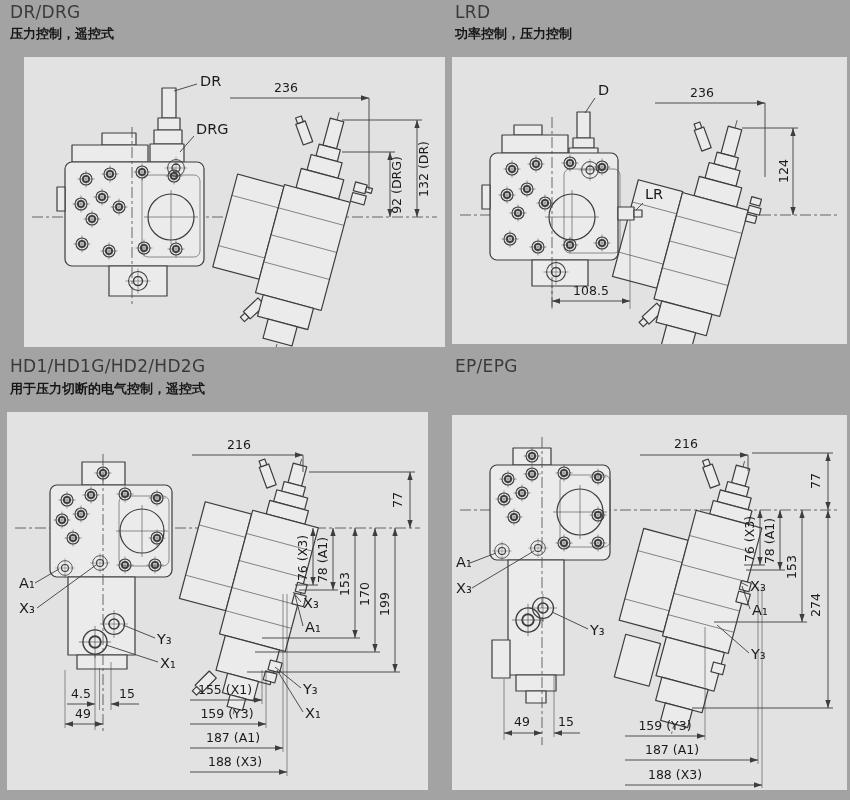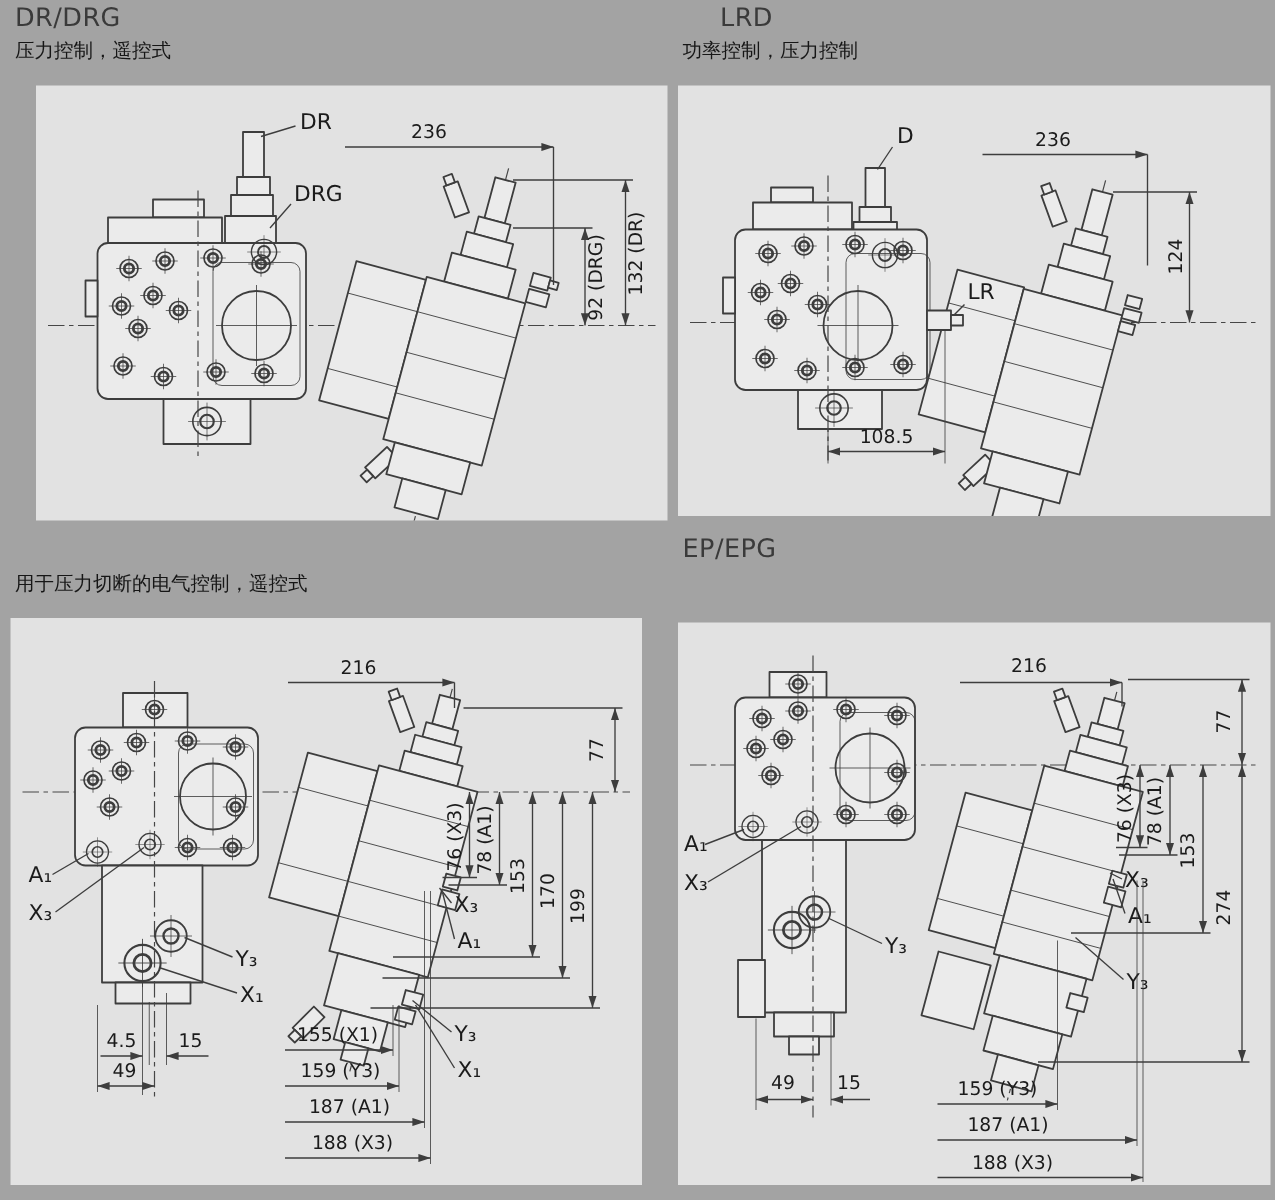--- a/index.html
+++ b/index.html
@@ -1,41 +1,42 @@
 <!DOCTYPE html>
 <html><head>
 <meta charset="utf-8">
 <style>
   html,body{margin:0;padding:0;background:#fff;}
   #page{position:relative;width:850px;height:800px;background:#a3a3a3;overflow:hidden;
         font-family:"DejaVu Sans","Liberation Sans",sans-serif;}
   .sec-title{position:absolute;font-size:17px;color:#3a3a3a;letter-spacing:.3px;}
-  .sec-sub{position:absolute;font-size:13px;font-weight:normal;color:#161616;}
+  .sec-sub{position:absolute;font-size:13px;font-weight:bold;color:#161616;}
   .panel{position:absolute;background:#e2e2e2;}
   svg{display:block;}
   .ln{stroke:#3d3d3d;stroke-width:1.2;fill:none;stroke-linejoin:round;}
   .fw{fill:#ebebeb;}
   .hl{stroke:#3d3d3d;stroke-width:.55;fill:none;}
   .dim{stroke:#3d3d3d;stroke-width:.9;fill:none;}
   .cl{stroke:#464646;stroke-width:.8;fill:none;stroke-dasharray:11 3 3 3;}
   text{font-family:"DejaVu Sans","Liberation Sans",sans-serif;fill:#1b1b1b;}
   .d{font-size:12.5px;}
   .p{font-size:14.5px;}
 </style>
 </head>
 <body>
 
 <div id="page">
 
   <div class="sec-title" style="left:10px;top:2px">DR/DRG</div>
   <div class="sec-sub" style="left:10px;top:25px">压力控制，遥控式</div>
 
-  <div class="sec-title" style="left:480px;top:2px">LRD</div>
+  <div class="sec-title" style="left:455px;top:2px">LRD</div>
   <div class="sec-sub" style="left:455px;top:25px">功率控制，压力控制</div>
 
+  <div class="sec-title" style="left:10px;top:356px">HD1/HD1G/HD2/HD2G</div>
   <div class="sec-sub" style="left:10px;top:380px">用于压力切断的电气控制，遥控式</div>
 
   <div class="sec-title" style="left:455px;top:356px">EP/EPG</div>
 
   <div class="panel" style="left:24px;top:57px;width:421px;height:290px">
   <svg width="421" height="290" viewBox="0 0 421 290">
     <defs>
       <marker id="ae" markerWidth="9" markerHeight="6" refX="9" refY="3" orient="auto">
             <path d="M0,0L9,3L0,6Z" fill="#3d3d3d"></path>
           </marker>

